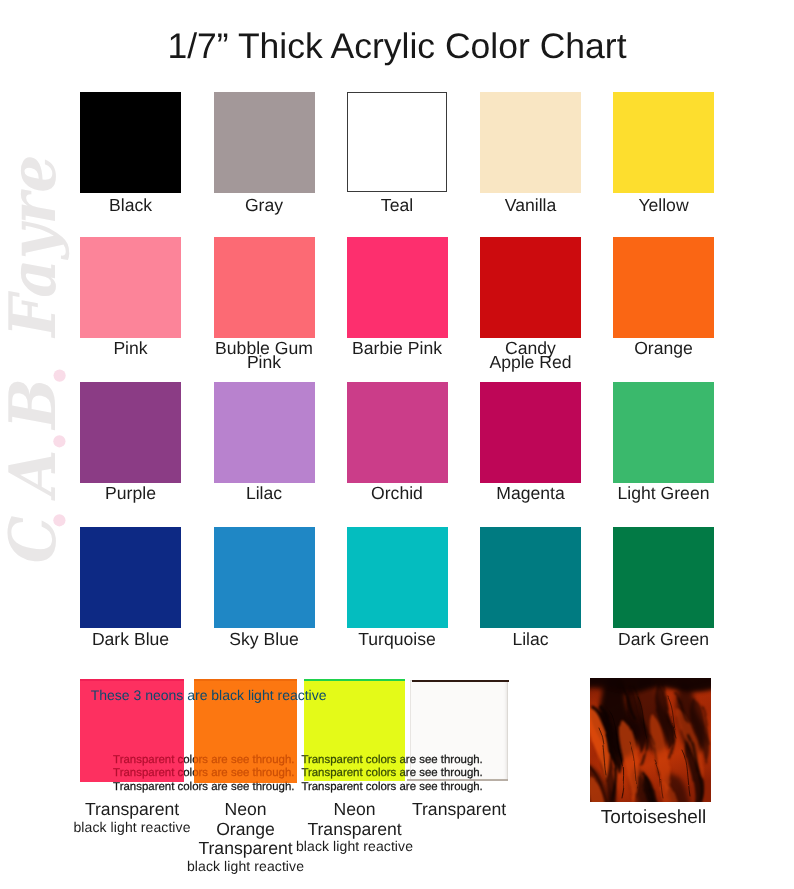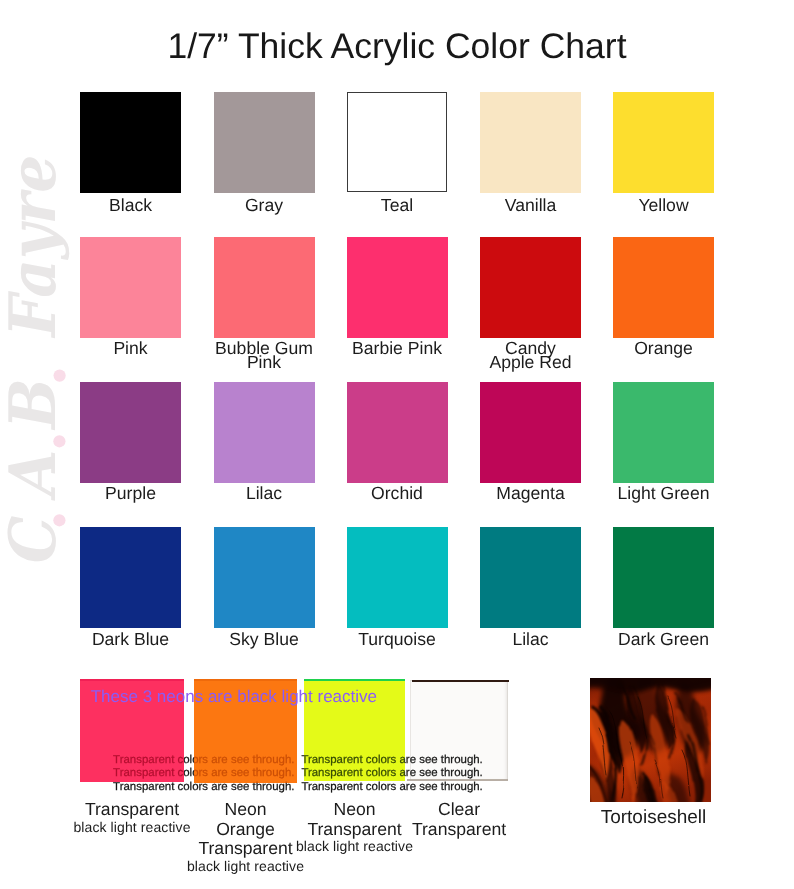--- a/index.html
+++ b/index.html
@@ -23,21 +23,21 @@
   #watermark .dot{color:transparent;}
   #wmdots{position:absolute;left:0;top:0;pointer-events:none;}
   #wmdots circle{fill:#f9dce8;}
 
   
   #neon{position:absolute;left:60px;top:660px;width:470px;height:130px;}
   .sheet{position:absolute;}
   .stline{position:absolute;white-space:nowrap;font-size:11.45px;
           font-family:"Liberation Sans",sans-serif;color:#161616;letter-spacing:0px;
           -webkit-text-stroke:0.25px currentColor;}
-  .headline{position:absolute;white-space:nowrap;font-size:17px;color:#8b5cf6;letter-spacing:0px;}
+  .headline{position:absolute;white-space:nowrap;font-size:14px;color:#0c4a6e;letter-spacing:0px;}
   .clipbox{position:absolute;overflow:hidden;}
 
   
   .nlbl{position:absolute;text-align:center;font-size:17.6px;color:#1c1c1c;line-height:19.6px;}
   .nsub{font-size:14px;line-height:15.4px;letter-spacing:0.1px;}
 
   
   #tortoise{position:absolute;left:590px;top:678px;width:121px;height:124px;overflow:hidden;}
   #tortoiselbl{position:absolute;left:573px;top:810px;width:161px;text-align:center;
                font-size:19px;color:#1c1c1c;line-height:16px;}
@@ -186,21 +186,20 @@
         <div>Orange</div>
         <div>Transparent</div>
         <div class="nsub">black light reactive</div>
       </div>
       <div class="nlbl" style="left: 274.5px; top: 800px; width: 160px;">
         <div>Neon</div>
         <div>Transparent</div>
         <div class="nsub">black light reactive</div>
       </div>
       <div class="nlbl" style="left: 379px; top: 800px; width: 160px;">
-        <div>Clear</div>
         <div>Transparent</div>
       </div>
     </div>
 
   <div id="tortoise">
     <svg width="121" height="124" viewBox="0 0 121 124">
       <defs>
         <filter id="sm1" x="-25%" y="-25%" width="150%" height="150%" color-interpolation-filters="sRGB">
           <feGaussianBlur stdDeviation="1.1"></feGaussianBlur>
         </filter>

